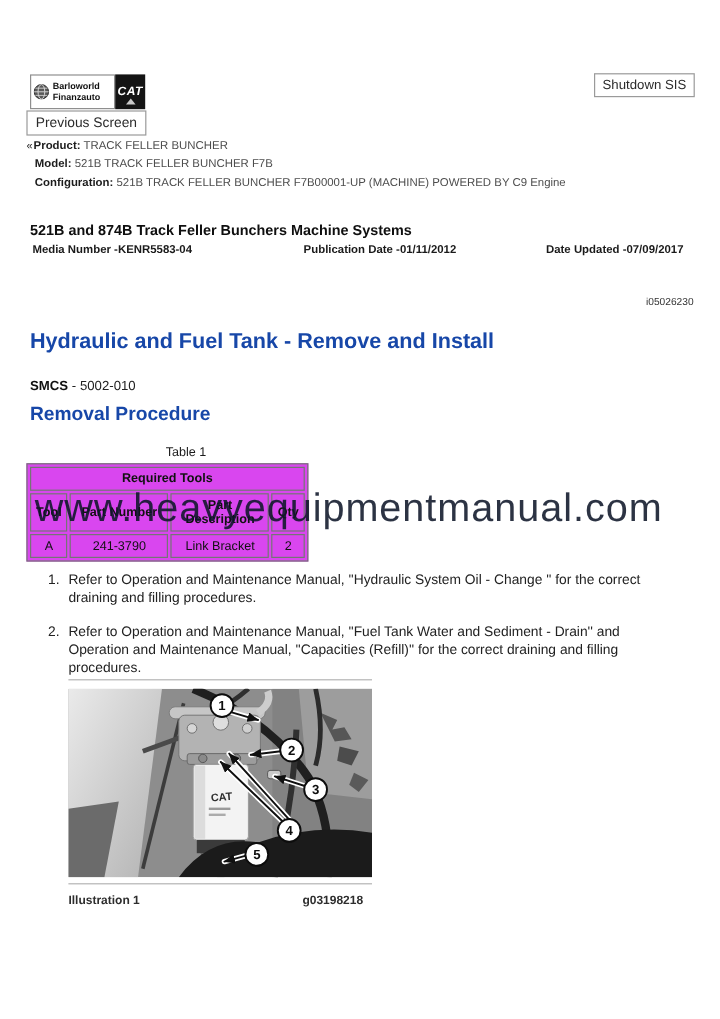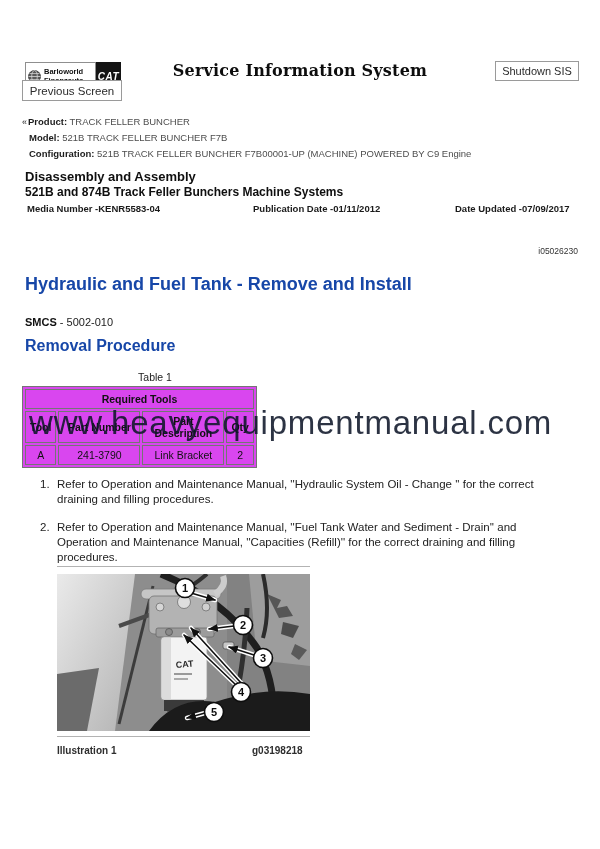--- a/index.html
+++ b/index.html
@@ -8,21 +8,21 @@
 
   
   .logo-box { position:absolute; left:25px; top:62px; height:29px; display:flex; }
   .logo-left { width:71px; background:#fff; border:1px solid #8f8f8f; display:flex; align-items:center; gap:3px; padding:0 2px; }
   .logo-text { font-size:7.5px; font-weight:bold; line-height:8.5px; color:#111; white-space:nowrap; }
   .logo-cat { position:relative; width:25px; background:#141414; color:#fff; display:flex; align-items:center; justify-content:center; font-weight:bold; font-style:italic; font-size:10px; letter-spacing:0.5px; }
   .cat-tri { position:absolute; bottom:4px; left:50%; margin-left:-4px; width:0; height:0; border-left:4px solid transparent; border-right:4px solid transparent; border-bottom:5px solid #c9c9c9; }
   .sys-title { position:absolute; left:0; right:0; top:61px; text-align:center; font-family:"DejaVu Serif", serif; font-weight:bold; font-size:16px; color:#0d0d0d; letter-spacing:0.2px; }
   .btn { position:absolute; background:#fff; border:1px solid #9a9a9a; display:flex; align-items:center; justify-content:center; color:#2b2b2b; cursor:pointer; }
   .btn-shutdown { left:495px; top:61px; width:84px; height:20px; font-size:11px; }
-  .btn-prev { left:22px; top:80px; width:100px; height:21px; font-size:11.5px; }
+  .btn-prev { left:22px; top:92px; width:100px; height:21px; font-size:11.5px; }
 
   
   .meta { position:absolute; left:22px; top:114px; font-size:9.5px; line-height:15.3px; color:#4d4d4d; }
   .meta b { color:#1c1c1c; }
   .collapse { font-size:9px; color:#1c1c1c; margin-right:1px; }
 
   
   .doc-title { position:absolute; left:25px; top:169px; font-size:13px; font-weight:bold; color:#0f0f0f; }
   .doc-sub   { position:absolute; left:25px; top:185px; font-size:12px; font-weight:bold; color:#0f0f0f; }
   .media-item { position:absolute; top:203px; font-size:9.5px; font-weight:bold; color:#1a1a1a; }
@@ -78,40 +78,38 @@
         <div>Barloworld</div>
         <div>Finanzauto</div>
       </div>
     </div>
     <div class="logo-cat">
       <span>CAT</span>
       <span class="cat-tri"></span>
     </div>
   </div>
 
-  <div class="sys-title">Service Information System</div>
   <div class="btn btn-shutdown">Shutdown SIS</div>
   <div class="btn btn-prev">Previous Screen</div>
 
   <div class="meta">
     <div>
       <span class="collapse">«</span><b>Product:</b>
       <span>TRACK FELLER BUNCHER</span>
     </div>
     <div style="padding-left:7px;">
       <b>Model:</b>
       <span>521B TRACK FELLER BUNCHER F7B</span>
     </div>
     <div style="padding-left:7px;">
       <b>Configuration:</b>
       <span>521B TRACK FELLER BUNCHER F7B00001-UP (MACHINE) POWERED BY C9 Engine</span>
     </div>
   </div>
 
-  <div class="doc-title">Disassembly and Assembly</div>
   <div class="doc-sub">521B and 874B Track Feller Bunchers Machine Systems</div>
   <div class="media-item m1">Media Number -KENR5583-04</div>
   <div class="media-item m2">Publication Date -01/11/2012</div>
   <div class="media-item m3">Date Updated -07/09/2017</div>
   <div class="doc-id">i05026230</div>
 
   <div class="h1-blue">Hydraulic and Fuel Tank - Remove and Install</div>
   <div class="smcs">
     <b>SMCS</b>
     <span>- 5002-010</span>

